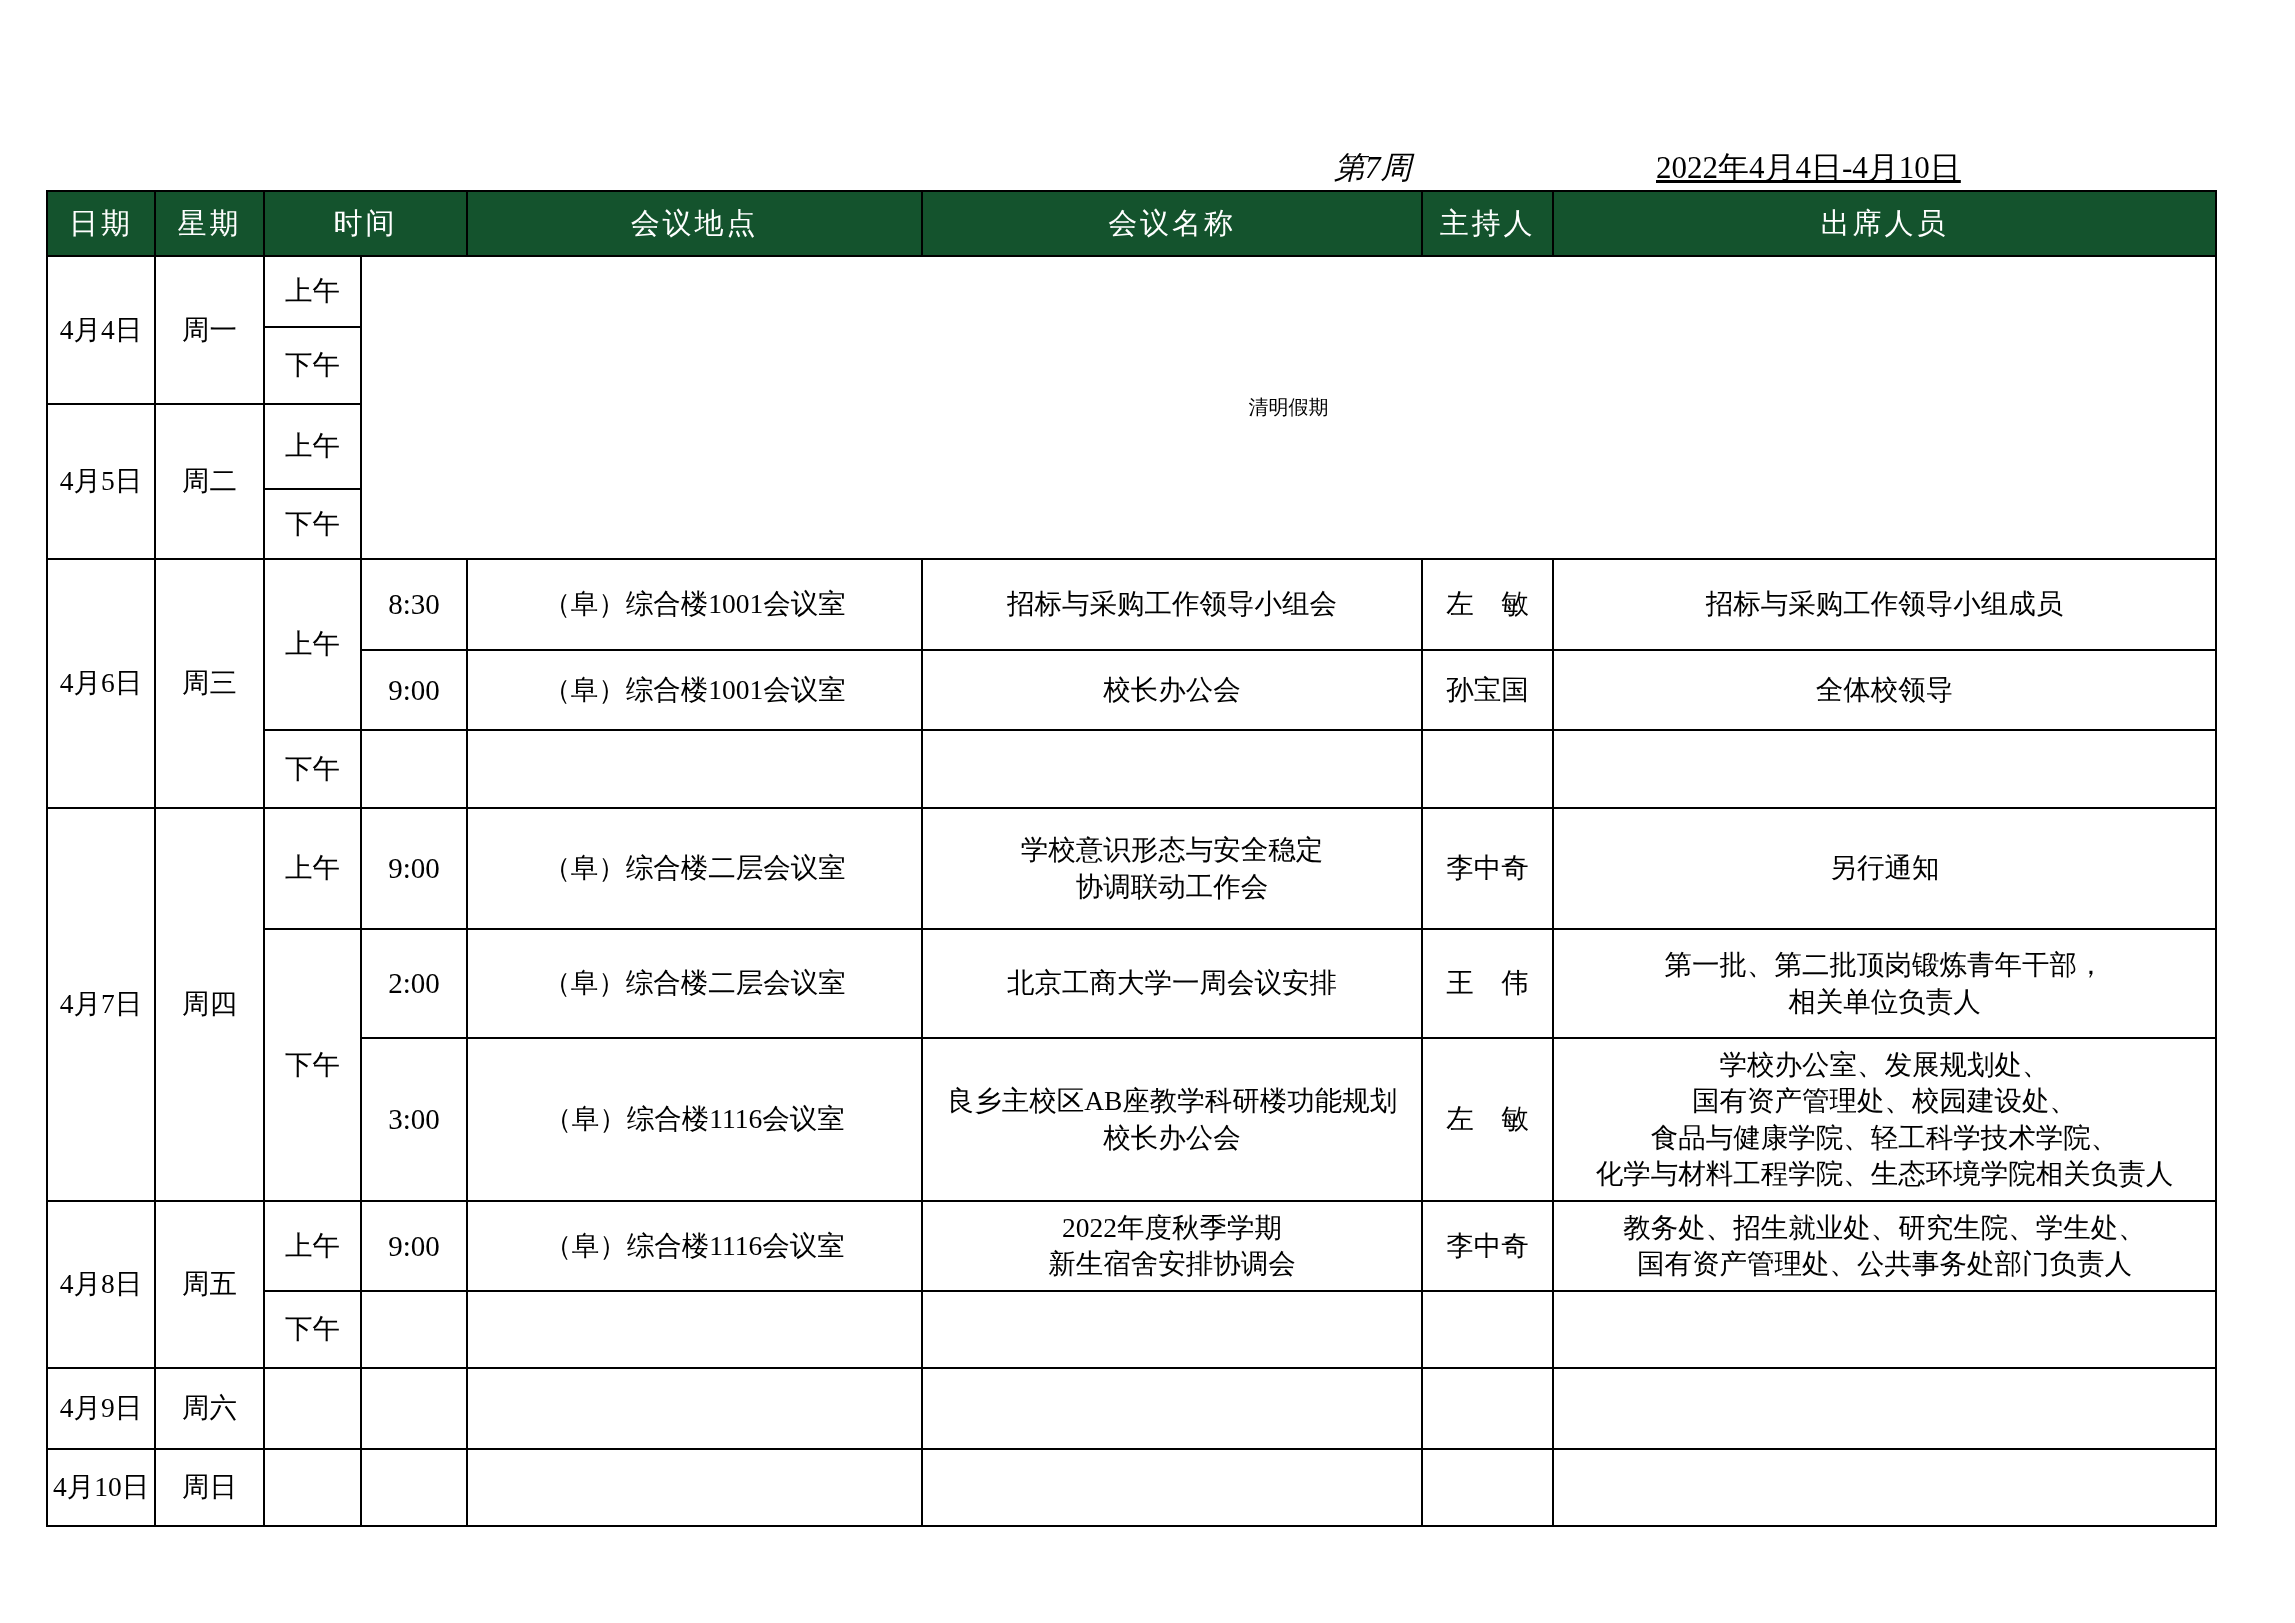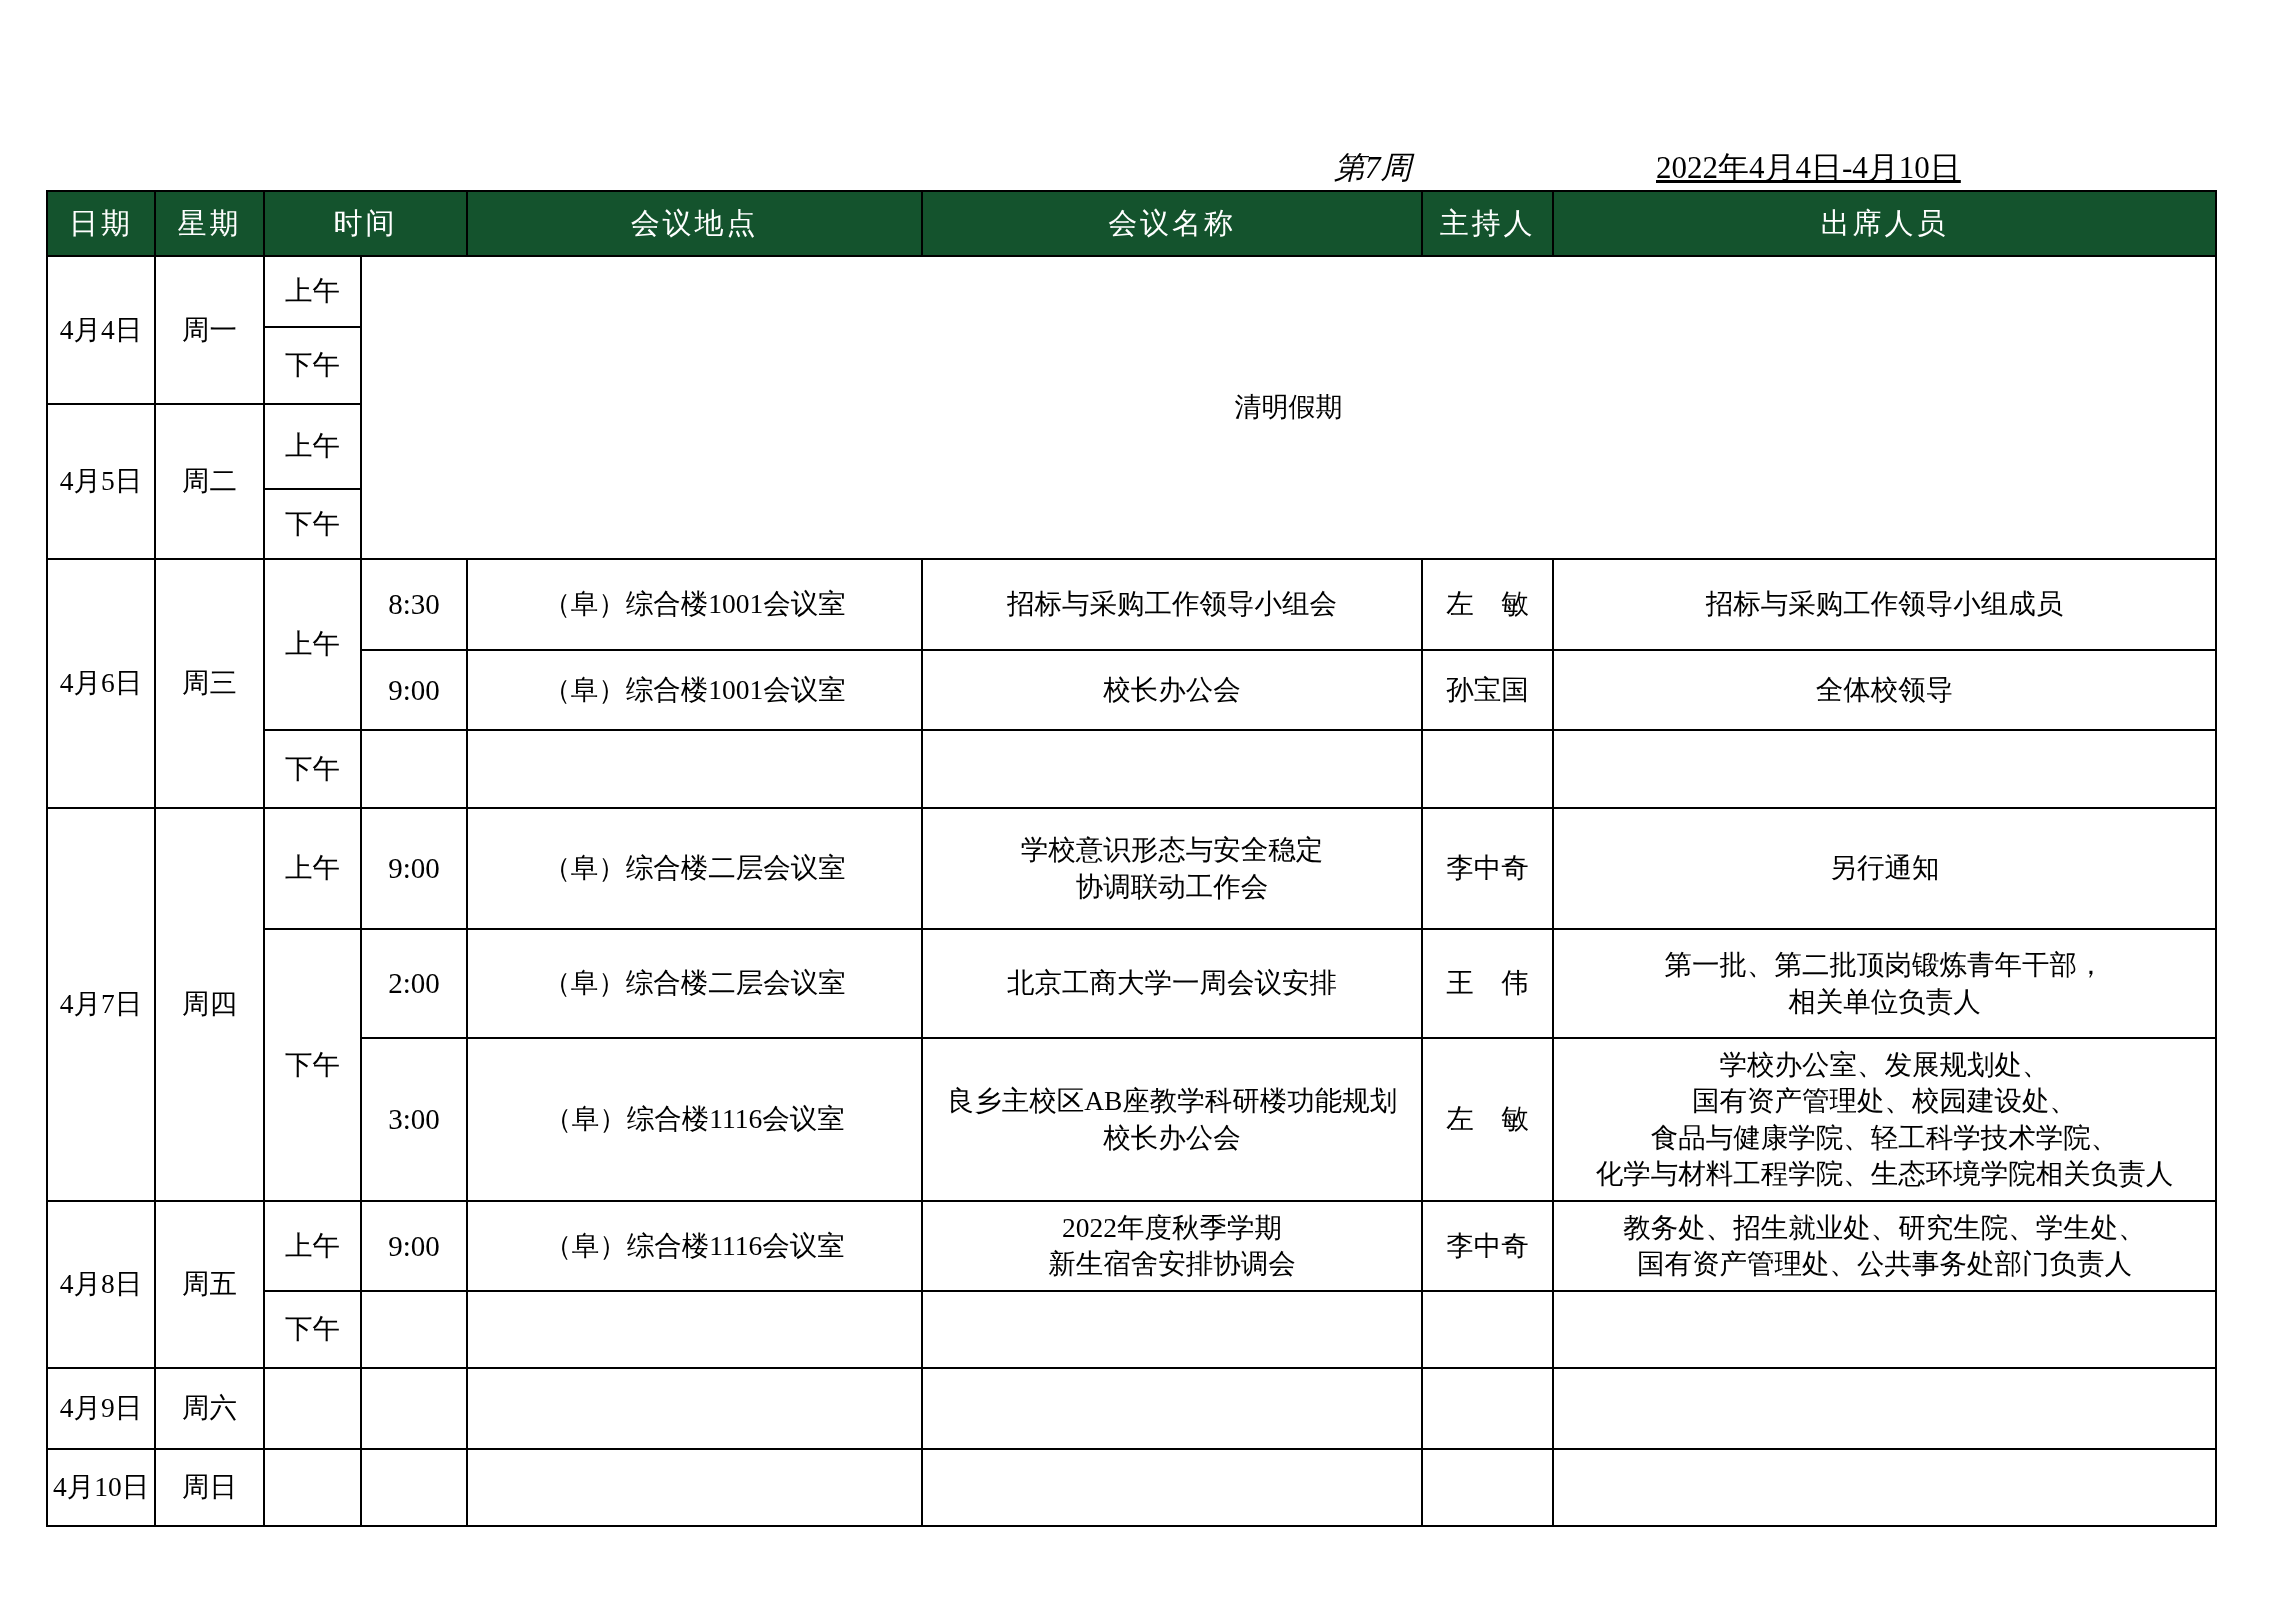--- a/index.html
+++ b/index.html
@@ -39,21 +39,21 @@
     white-space:pre-line;
     padding:1.4px 4.3px;
     overflow:hidden;
   }
   .schedule th {
     background:#14532d; color:#ffffff;
     font-weight:normal; font-size:29px; letter-spacing:2.9px;
     height:65px;
   }
   .schedule td.time-cell { font-size:29px;margin-left:44px; }
-  .schedule td.holiday-cell { font-size:27px; }
+  .schedule td.holiday-cell { font-size:20px; }
 </style>
 </head>
 <body>
 
 <div class="page">
 
   <div class="week-label">第7周</div>
   <div class="date-range">2022年4月4日-4月10日</div>
 
   <table class="schedule">

